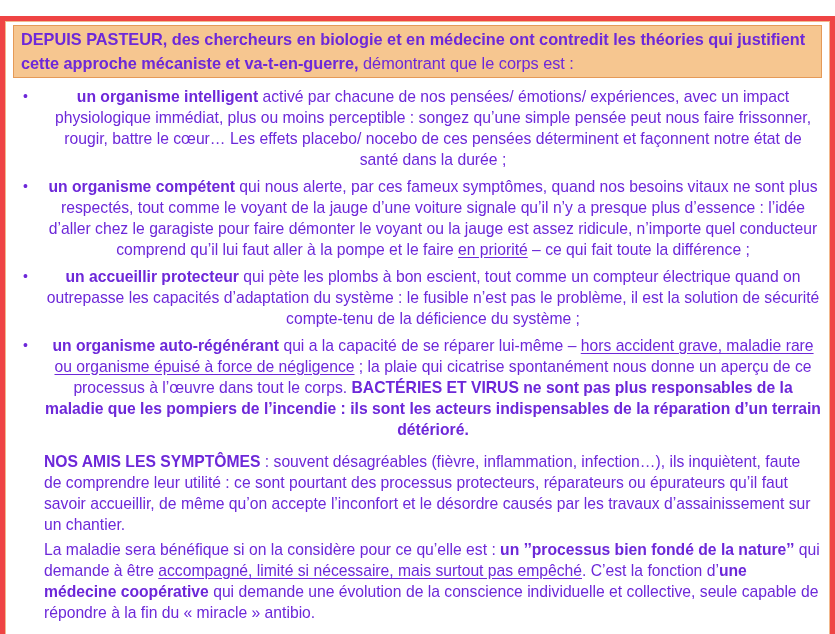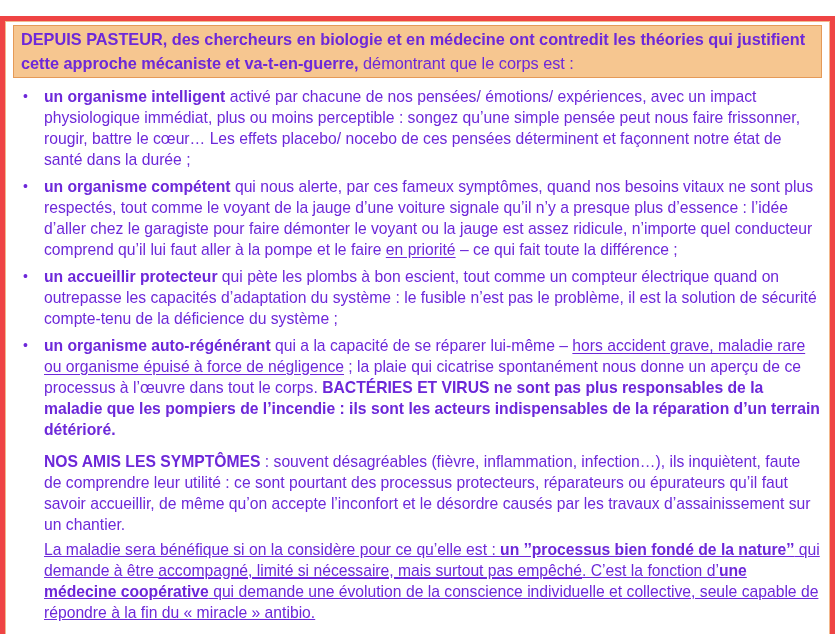--- a/index.html
+++ b/index.html
@@ -44,27 +44,27 @@
   }
   .bullet-dot {
     flex: 0 0 31px;
     box-sizing: border-box;
     padding-left: 10px;
     font-size: 14px;
   }
   .bullet-text {
     margin: 0;
     flex: 1;
+    text-align: center;
   }
   .paragraph {
     margin: 11px 0 0 31px;
   }
   .para-tight {
     margin-top: 4px;
-    text-decoration: underline;
   }
   .seg-b { font-weight: 700; }
   .seg-u { text-decoration: underline; text-underline-offset: 2px; }
 </style>
 </head>
 <body>
 
 <div class="page">
 
   <div class="header-block">

